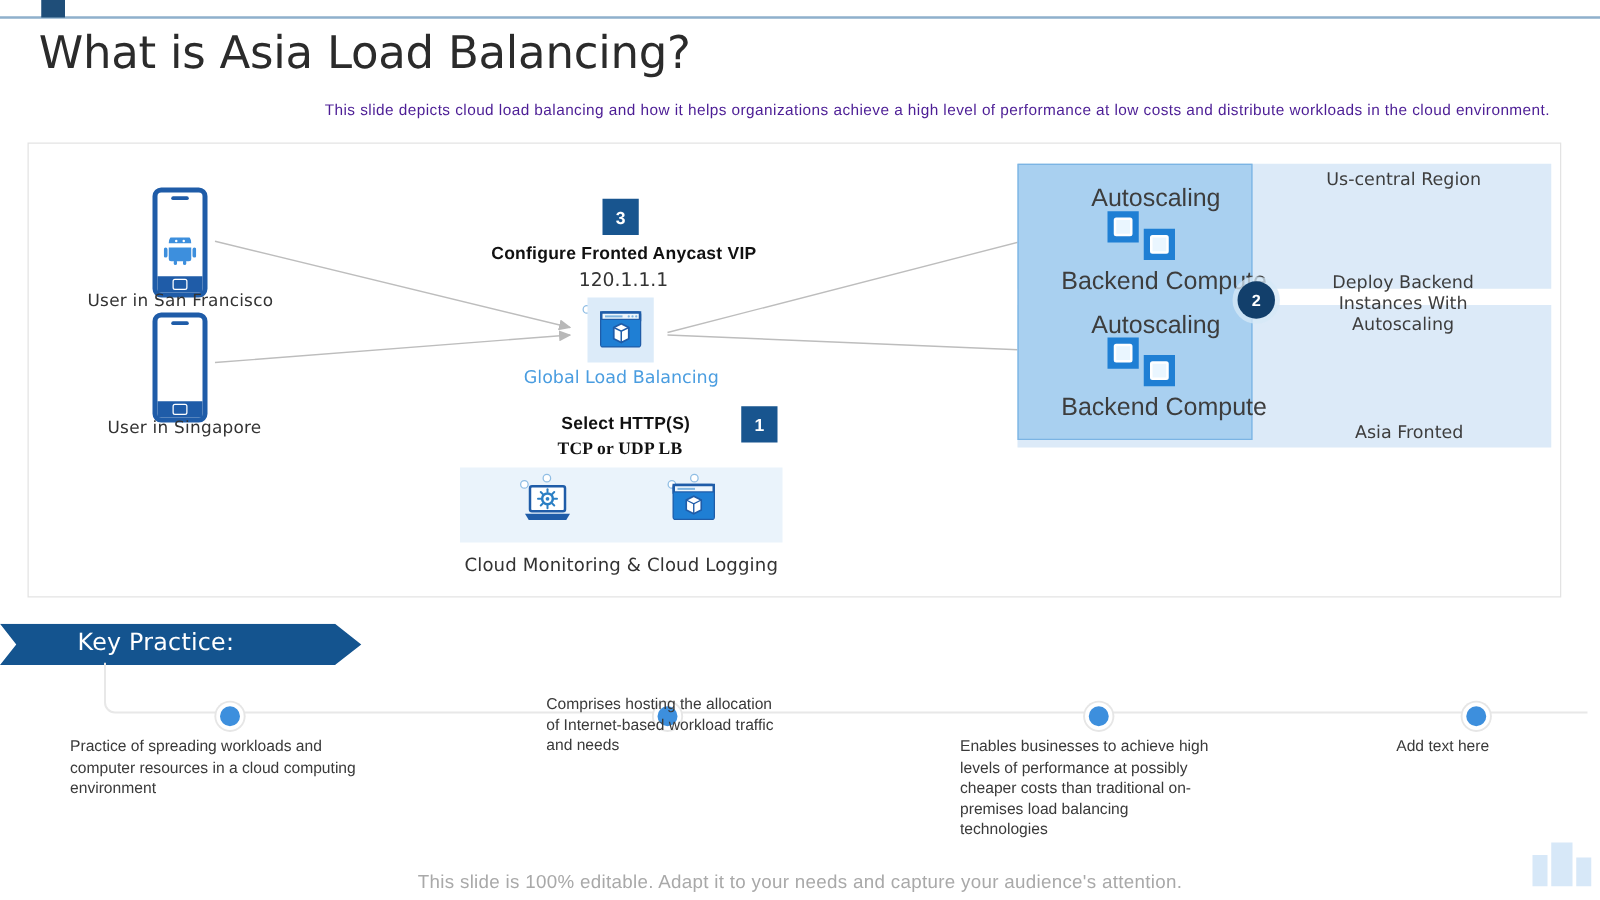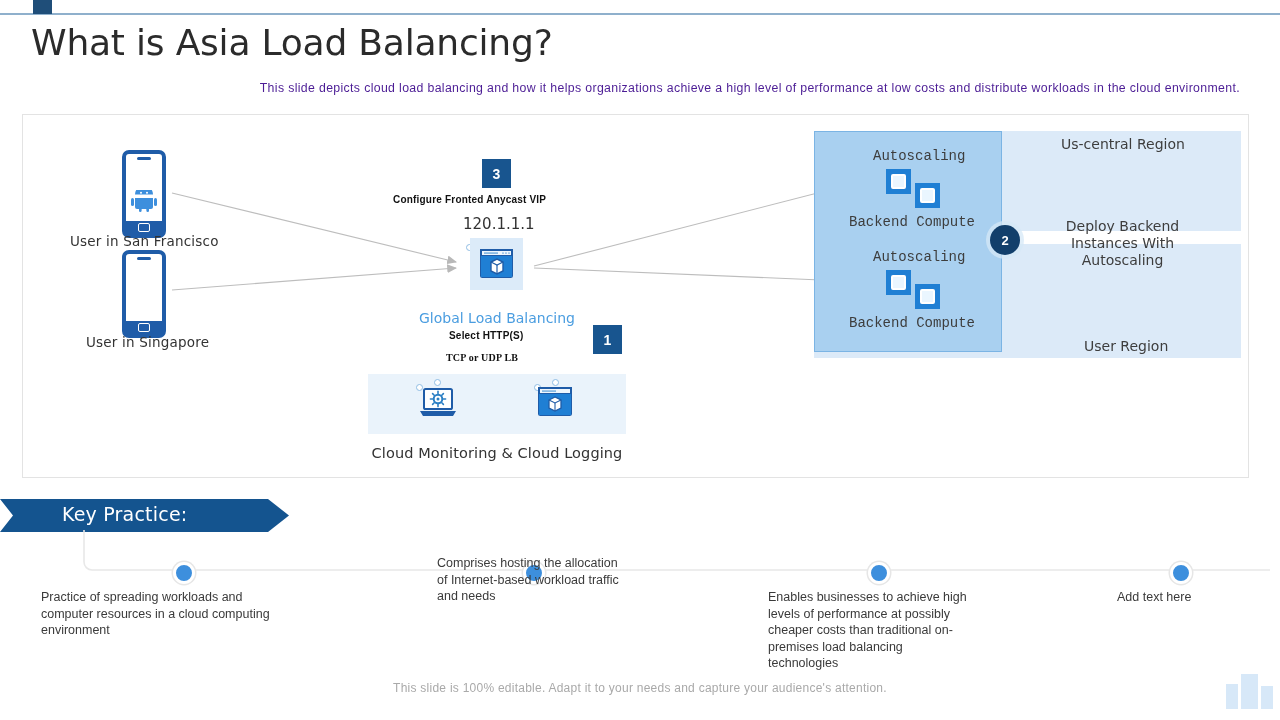--- a/index.html
+++ b/index.html
@@ -48,57 +48,57 @@
   
   .badge-sq{
     position:absolute;width:29px;height:29px;background:#18558f;color:#fff;
     display:flex;align-items:center;justify-content:center;font-size:14px;font-weight:700;
   }
   .badge-circ{
     position:absolute;width:30px;height:30px;border-radius:50%;background:#123f6b;color:#fff;
     display:flex;align-items:center;justify-content:center;font-size:13px;font-weight:700;
     box-shadow:0 0 0 4px rgba(214,232,247,.75);
   }
-  .bold-cap{position:absolute;font-size:10px;font-weight:700;color:#111;white-space:nowrap;letter-spacing:.2px;}
+  .bold-cap{position:absolute;font-size:14px;font-weight:700;color:#111;white-space:nowrap;letter-spacing:.2px;}
   .vip-ip{position:absolute;font-size:15px;color:#333;white-space:nowrap;
     font-family:"DejaVu Sans","Liberation Sans",sans-serif;}
   .lb-tile{position:absolute;left:470px;top:238px;width:53px;height:52px;background:#dcebf9;}
-  .glb-label{position:absolute;left:418px;top:310px;width:158px;text-align:center;font-size:14px;color:#4a9de0;
+  .glb-label{position:absolute;left:418px;top:294px;width:158px;text-align:center;font-size:14px;color:#4a9de0;
      font-family:"DejaVu Sans","Liberation Sans",sans-serif;}
   .dot-o{position:absolute;width:5px;height:5px;border-radius:50%;border:1px solid #8fbde4;background:#fff;}
 
   
   .mon-panel{position:absolute;left:368px;top:374px;width:258px;height:60px;background:#eaf3fb;}
   .mon-label{position:absolute;left:330px;top:445px;width:334px;text-align:center;font-size:14.5px;color:#333;
      font-family:"DejaVu Sans","Liberation Sans",sans-serif;letter-spacing:.1px;}
 
   
   .region{position:absolute;background:#dceaf8;}
   .region-label{position:absolute;font-size:14px;color:#3d3d3d;white-space:nowrap;
      font-family:"DejaVu Sans","Liberation Sans",sans-serif;text-align:right;}
   .compute-box{position:absolute;left:814px;top:131px;width:188px;height:221px;background:#a9d0f0;border:1px solid #7bb4e4;box-sizing:border-box;}
-  .as-label{position:absolute;font-size:14px;color:#3d3d3d;white-space:nowrap;
-     font-family:Liberation Mono, monospace;}
+  .as-label{position:absolute;font-size:20px;color:#3d3d3d;white-space:nowrap;
+     font-family:Liberation Sans, sans-serif;}
   .deploy-label{position:absolute;left:1040px;top:218px;width:165px;text-align:center;font-size:14px;line-height:17px;color:#3d3d3d;
      font-family:"DejaVu Sans","Liberation Sans",sans-serif;}
 
   .chip{position:absolute;width:25px;height:25px;background:#1f7fd4;}
   .chip .core{position:absolute;left:5px;top:5px;right:5px;bottom:5px;border:2px solid #fff;background:#eaf6ff;border-radius:2px;}
 
   
   .kt-banner{position:absolute;left:0;top:499px;height:33px;}
   .kt-text{position:absolute;left:62px;top:503px;font-size:19px;color:#fff;letter-spacing:.2px;
     font-family:"DejaVu Sans","Liberation Sans",sans-serif;}
 
   .tl-item-text{position:absolute;font-size:12.5px;line-height:16.6px;color:#3a3a3a;}
   .tl-dot{position:absolute;width:16px;height:16px;border-radius:50%;background:#3d8fdd;border:3px solid #fff;
     box-shadow:0 0 0 1.5px #e6e6e6;}
 
   
-  .footer-note{position:absolute;left:0;top:681px;width:1280px;text-align:center;font-size:12px;color:#a9a9a9;letter-spacing:.25px;}
+  .footer-note{position:absolute;left:0;top:697px;width:1280px;text-align:center;font-size:15px;color:#a9a9a9;letter-spacing:.25px;}
   .bld{position:absolute;background:#d7e8f8;}
 </style>
 </head>
 <body>
 
 <div class="top-rule"></div>
 <div class="top-sq"></div>
 
 <div class="page-title">What is Asia Load Balancing?</div>
 <div class="subtitle">This slide depicts cloud load balancing and how it helps organizations achieve a high level of performance at low costs and distribute workloads in the cloud environment.</div>
@@ -203,21 +203,21 @@
   <path d="M18 17 v8" fill="none" stroke="#1f5ca8" stroke-width="1.1"></path>
 </svg>
 
 <div class="mon-label">Cloud Monitoring &amp; Cloud Logging</div>
 
 <div class="region" style="left:814px;top:131px;width:427px;height:100px;"></div>
 <div class="region" style="left:814px;top:244px;width:427px;height:114px;"></div>
 <div class="compute-box"></div>
 
 <div class="region-label" style="left:1061px;top:136px;">Us-central Region</div>
-<div class="region-label" style="left:1084px;top:338px;">User Region</div>
+<div class="region-label" style="left:1084px;top:338px;">Asia Fronted</div>
 
 <div class="as-label" style="left:873px;top:148px;">Autoscaling</div>
 <div class="chip" style="left:886px;top:169px;">
   <div class="core"></div>
 </div>
 <div class="chip" style="left:915px;top:183px;">
   <div class="core"></div>
 </div>
 <div class="as-label" style="left:849px;top:214px;">Backend Compute</div>
 
@@ -240,21 +240,21 @@
 
 <svg style="position:absolute;left:0;top:530px;width:1280px;height:60px;">
   <path d="M84 0 V32 a8 8 0 0 0 8 8 H1270" fill="none" stroke="#e8e8e8" stroke-width="1.6"></path>
 </svg>
 
 <div class="tl-dot" style="left:173px;top:562px;"></div>
 <div class="tl-dot" style="left:523px;top:562px;"></div>
 <div class="tl-dot" style="left:868px;top:562px;"></div>
 <div class="tl-dot" style="left:1170px;top:562px;"></div>
 
-<div class="tl-item-text" style="left:41px;top:589px;width:240px;">Practice of spreading workloads and computer resources in a cloud computing environment</div>
+<div class="tl-item-text" style="left:56px;top:589px;width:240px;">Practice of spreading workloads and computer resources in a cloud computing environment</div>
 <div class="tl-item-text" style="left:437px;top:555px;width:190px;">Comprises hosting the allocation of Internet-based workload traffic and needs</div>
 <div class="tl-item-text" style="left:768px;top:589px;width:205px;">Enables businesses to achieve high levels of performance at possibly cheaper costs than traditional on-premises load balancing technologies</div>
 <div class="tl-item-text" style="left:1117px;top:589px;width:170px;">Add text here</div>
 
 <div class="footer-note">This slide is 100% editable. Adapt it to your needs and capture your audience's attention.</div>
 
 <div>
   <div class="bld" style="left:1226px;top:684px;width:12px;height:25px;"></div>
   <div class="bld" style="left:1241px;top:674px;width:17px;height:35px;"></div>
   <div class="bld" style="left:1261px;top:686px;width:12px;height:23px;"></div>

